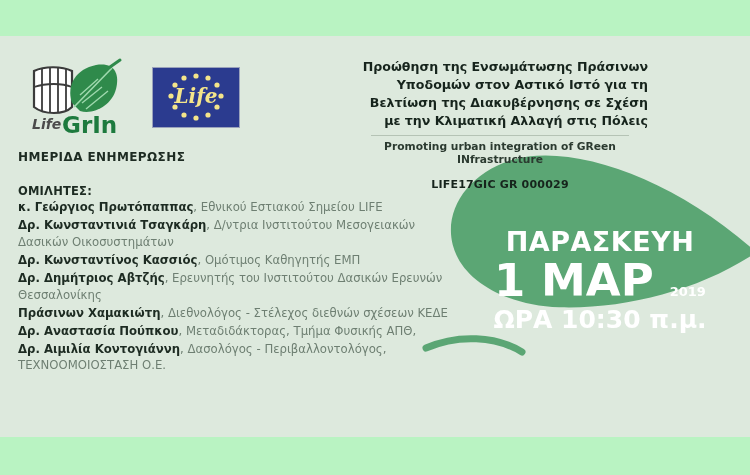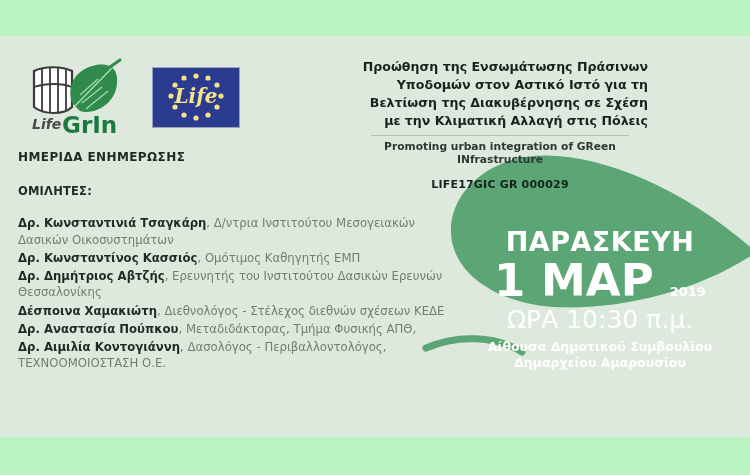--- a/index.html
+++ b/index.html
@@ -59,21 +59,21 @@
     font-size: 12px; font-weight: bold; color: #1d2b22;
     letter-spacing: 0.4px;
   }
   .speakers {
     position: absolute; left: 18px; top: 184px;
     width: 430px;
   }
   .speakers-label {
     font-size: 11.5px; font-weight: bold; color: #1d2b22;
     letter-spacing: 0.2px;
-    margin-bottom: 17px;
+    margin-bottom: 1px;
   }
   .speaker {
     font-size: 11.7px; line-height: 1.42; color: #6e7f72;
     margin-bottom: 1.5px;
   }
   .speaker b { color: #1d2b22; font-weight: bold; }
 
   
   .title-block {
     position: absolute; left: 352px; top: 58px; width: 296px;
@@ -106,21 +106,21 @@
     font-size: 27px; font-weight: bold; letter-spacing: 0.5px;
     line-height: 1.05;
   }
   .date-line {
     display: flex; align-items: baseline; justify-content: center;
     gap: 16px; margin-top: 2px;
   }
   .date-big { font-size: 45px; font-weight: bold; line-height: 1.02; }
   .date-year { font-size: 13px; font-weight: bold; }
   .time-line {
-    font-size: 25px; font-weight: normal; margin-top: 2px; line-height: 1.1;
+    font-size: 25px; font-weight: bold; margin-top: 2px; line-height: 1.1;
   }
   .venue {
     font-size: 12.5px; font-weight: bold; line-height: 1.3;
     margin-top: 5px;
   }
 </style>
 </head>
 <body>
 
 <div id="poster">
@@ -196,45 +196,44 @@
     </div>
     <div class="title-code">LIFE17GIC GR 000029</div>
   </div>
 
   <div class="imerida">ΗΜΕΡΙΔΑ ΕΝΗΜΕΡΩΣΗΣ</div>
 
   <div class="speakers">
     <div class="speakers-label">ΟΜΙΛΗΤΕΣ:</div>
 
     <div class="speaker">
+      <b>κ. Γεώργιος Πρωτόπαππας</b><span>, Εθνικού Εστιακού Σημείου LIFE</span>
+    </div>
+    <div class="speaker">
       <b>Δρ. Κωνσταντινιά Τσαγκάρη</b><span>, Δ/ντρια Ινστιτούτου Μεσογειακών Δασικών Οικοσυστημάτων</span>
     </div>
     <div class="speaker">
       <b>Δρ. Κωνσταντίνος Κασσιός</b><span>, Ομότιμος Καθηγητής ΕΜΠ</span>
     </div>
     <div class="speaker">
       <b>Δρ. Δημήτριος Αβτζής</b><span>, Ερευνητής του Ινστιτούτου Δασικών Ερευνών Θεσσαλονίκης</span>
     </div>
     <div class="speaker">
-      <b>Δέσποινα Χαμακιώτη</b><span>, Διεθνολόγος - Στέλεχος διεθνών σχέσεων ΚΕΔΕ</span>
+      <b>Πράσινων Χαμακιώτη</b><span>, Διεθνολόγος - Στέλεχος διεθνών σχέσεων ΚΕΔΕ</span>
     </div>
     <div class="speaker">
       <b>Δρ. Αναστασία Πούπκου</b><span>, Μεταδιδάκτορας, Τμήμα Φυσικής ΑΠΘ,</span>
     </div>
     <div class="speaker">
       <b>Δρ. Αιμιλία Κοντογιάννη</b><span>, Δασολόγος - Περιβαλλοντολόγος, ΤΕΧΝΟΟΜΟΙΟΣΤΑΣΗ Ο.Ε.</span>
     </div>
   </div>
 
   <div class="date-block">
     <div class="day-name">ΠΑΡΑΣΚΕΥΗ</div>
     <div class="date-line">
       <span class="date-big">1 ΜΑΡ</span>
       <span class="date-year">2019</span>
     </div>
     <div class="time-line">ΩΡΑ 10:30 π.μ.</div>
-    <div class="venue">
-      <div>Αίθουσα Δημοτικού Συμβουλίου</div>
-      <div>Δημαρχείου Αμαρουσίου</div>
-    </div>
   </div>
 
 </div>
 
 </body></html>

